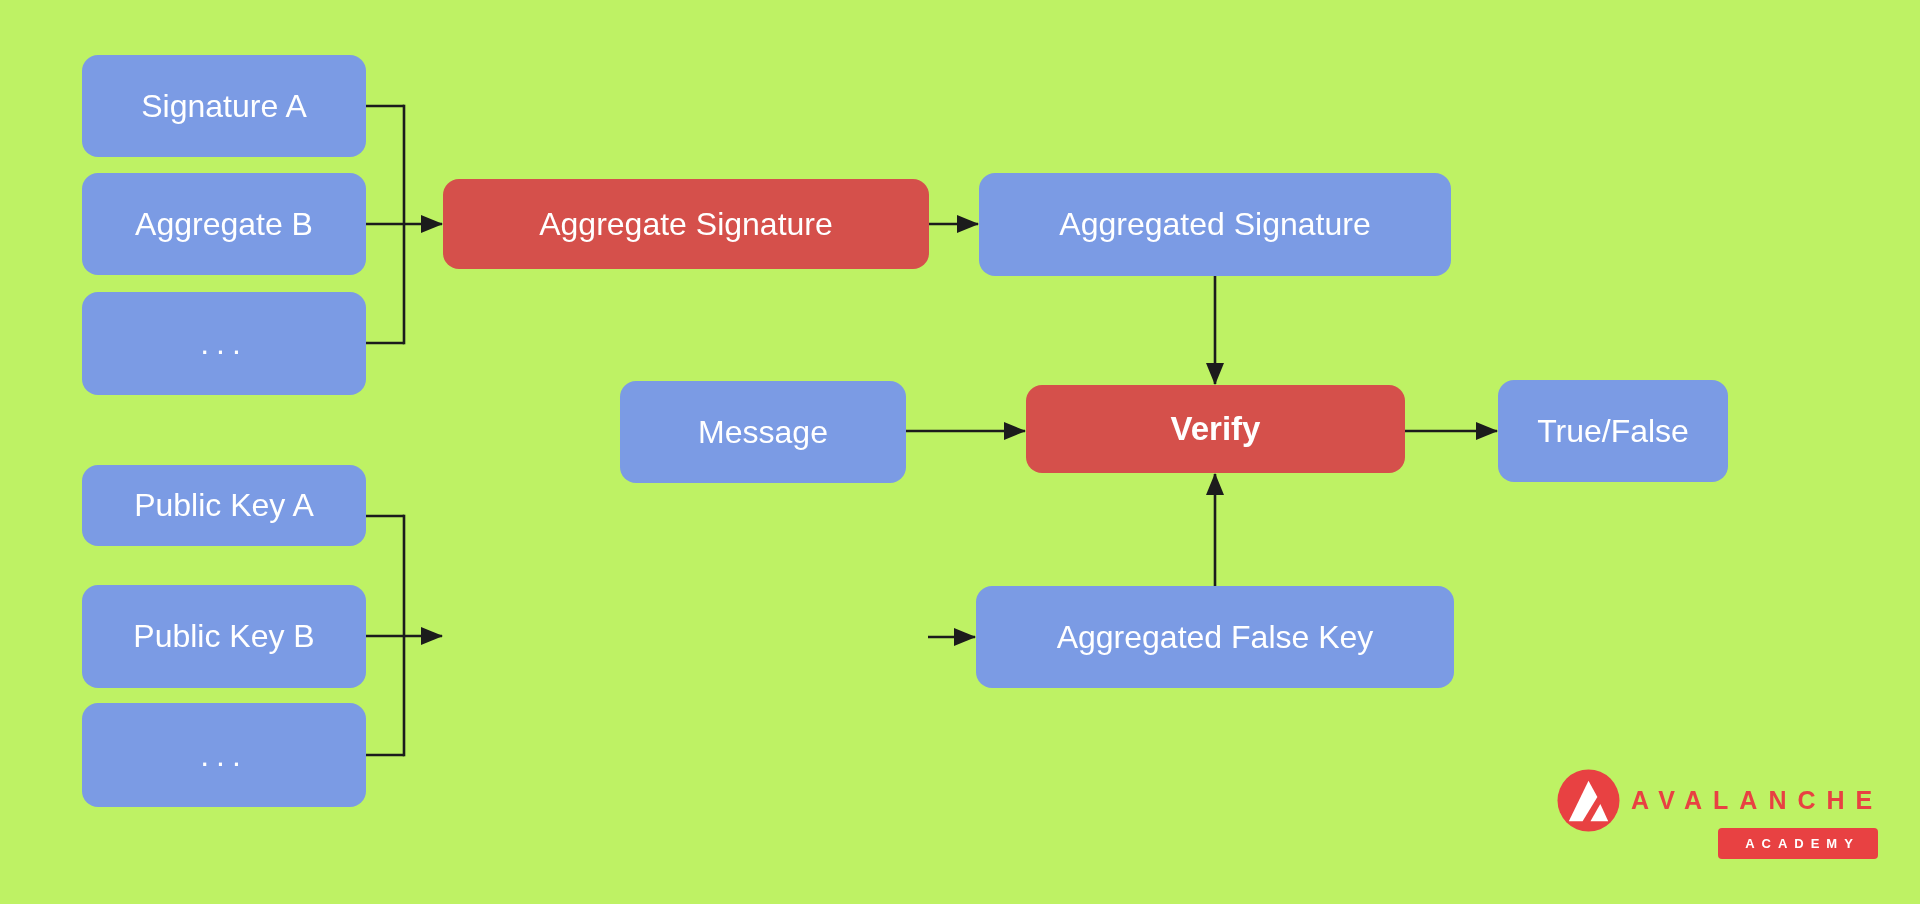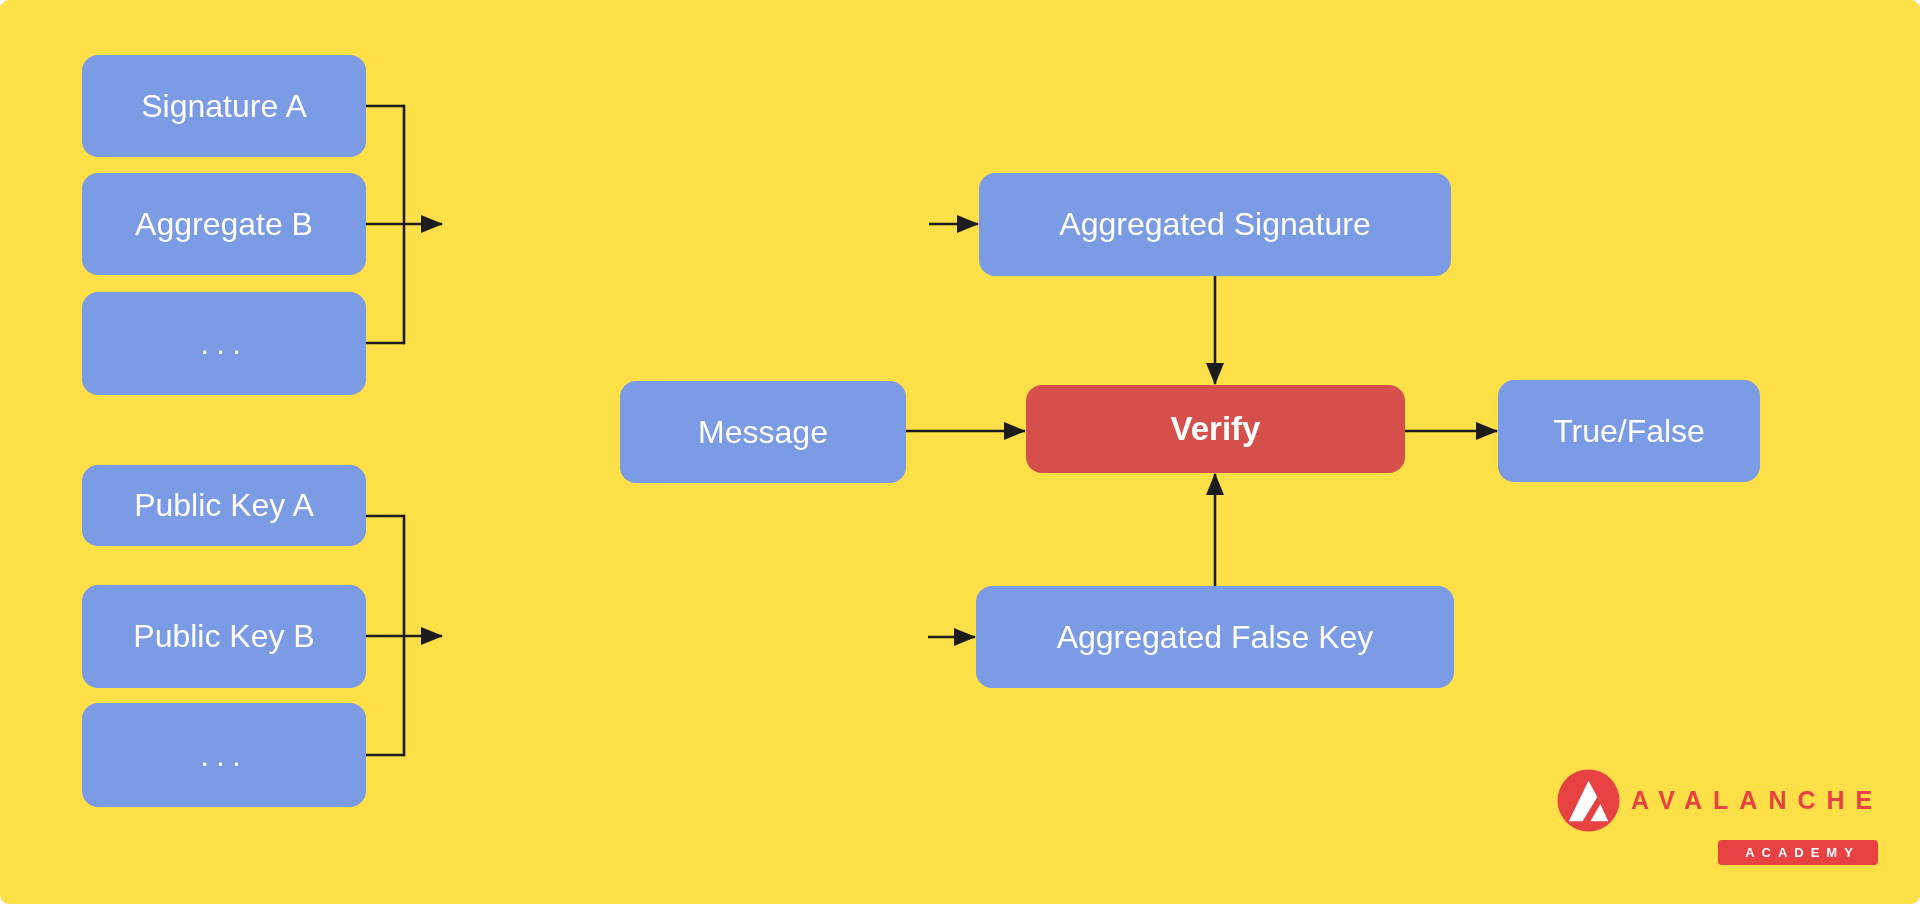--- a/index.html
+++ b/index.html
@@ -4,44 +4,44 @@
 <style>
   :root{
     --node-blue:#7b9be4;
     --node-red:#d5504b;
     --arrow:#1c1c1c;
     --logo-red:#e84142;
     --node-text:#ffffff;
   }
   html,body{margin:0;padding:0;background:#ffffff;}
   body{width:1920px;height:904px;overflow:hidden;font-family:"Liberation Sans",sans-serif;}
-  #canvas{position:relative;width:1920px;height:904px;background:#fde047;border-radius:9px;}
+  #canvas{position:relative;width:1920px;height:904px;background:#bef264;}
   #wires{position:absolute;left:0;top:0;width:1920px;height:904px;}
   .conn{stroke:var(--arrow,#1c1c1c);stroke-width:2.6;fill:none;}
   .ah{fill:var(--arrow,#1c1c1c);}
   .node{
     position:absolute;display:flex;align-items:center;justify-content:center;
     color:var(--node-text,#fff);font-size:32px;line-height:1.15;
     border-radius:16px;text-align:center;white-space:nowrap;
   }
   .node.blue{background:var(--node-blue,#7b9be4);}
   .node.red{background:var(--node-red,#d5504b);}
   .node.bold{font-weight:bold;font-size:33px;}
   .node.dots{letter-spacing:7px;}
   
   #logo{position:absolute;left:1557px;top:769px;width:322px;height:85px;}
   #logo-mark{position:absolute;left:0;top:0;width:63px;height:63px;}
   #logo-word{
     position:absolute;left:74px;top:0;height:63px;display:flex;align-items:center;
     color:var(--logo-red,#e84142);font-size:25px;font-weight:bold;letter-spacing:11px;white-space:nowrap;
   }
   #logo-badge{
-    position:absolute;left:161px;top:59px;width:160px;height:25px;border-radius:4px;
+    position:absolute;left:161px;top:59px;width:160px;height:31px;border-radius:4px;
     background:var(--logo-red,#e84142);display:flex;align-items:center;justify-content:center;
-    color:#ffffff;font-size:13px;font-weight:bold;letter-spacing:7px;padding-left:9px;box-sizing:border-box;margin-top:12px;
+    color:#ffffff;font-size:13px;font-weight:bold;letter-spacing:7px;padding-left:9px;box-sizing:border-box;
   }
 </style>
 </head>
 <body>
 
 <div id="canvas">
 
   <svg id="wires" viewBox="0 0 1920 904" xmlns="http://www.w3.org/2000/svg">
     <defs>
       <marker id="arrow" markerUnits="userSpaceOnUse" markerWidth="24" markerHeight="20" refX="21" refY="9" orient="auto">
@@ -77,25 +77,26 @@
   </svg>
 
   <div class="node blue" style="left:82px;top:55px;width:284px;height:102px;">Signature A</div>
   <div class="node blue" style="left:82px;top:173px;width:284px;height:102px;">Aggregate B</div>
   <div class="node blue dots" style="left:82px;top:292px;width:284px;height:103px;">...</div>
 
   <div class="node blue" style="left:82px;top:465px;width:284px;height:81px;">Public Key A</div>
   <div class="node blue" style="left:82px;top:585px;width:284px;height:103px;">Public Key B</div>
   <div class="node blue dots" style="left:82px;top:703px;width:284px;height:104px;">...</div>
 
+  <div class="node red" style="left:443px;top:179px;width:486px;height:90px;">Aggregate Signature</div>
   <div class="node blue" style="left:979px;top:173px;width:472px;height:103px;">Aggregated Signature</div>
 
   <div class="node blue" style="left:620px;top:381px;width:286px;height:102px;">Message</div>
   <div class="node red bold" style="left:1026px;top:385px;width:379px;height:88px;">Verify</div>
-  <div class="node blue" style="left:1498px;top:380px;width:262px;height:102px;">True/False</div>
+  <div class="node blue" style="left:1498px;top:380px;width:230px;height:102px;">True/False</div>
 
   <div class="node blue" style="left:976px;top:586px;width:478px;height:102px;">Aggregated False Key</div>
 
   <div id="logo">
     <svg id="logo-mark" viewBox="0 0 64 64" xmlns="http://www.w3.org/2000/svg">
       <circle cx="32" cy="32" r="31.5" style="fill:var(--logo-red,#e84142);"></circle>
       <polygon points="32,12 41,28.5 26,53 12,53" fill="#ffffff"></polygon>
       <polygon points="44,35.5 52,53 34,53" fill="#ffffff"></polygon>
     </svg>
     <div id="logo-word">AVALANCHE</div>

